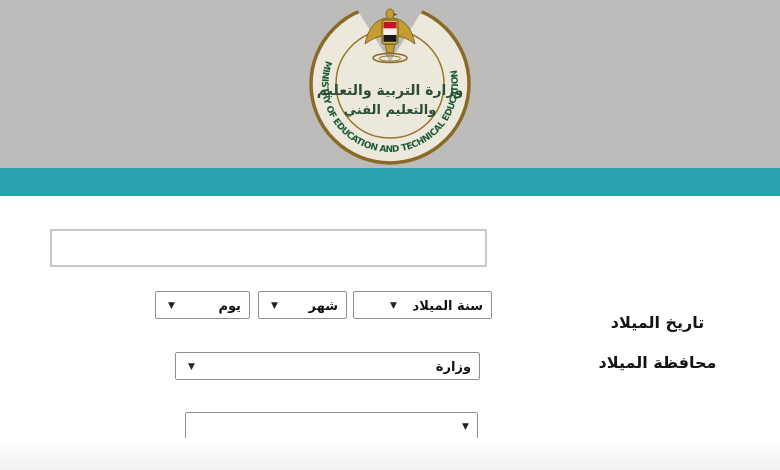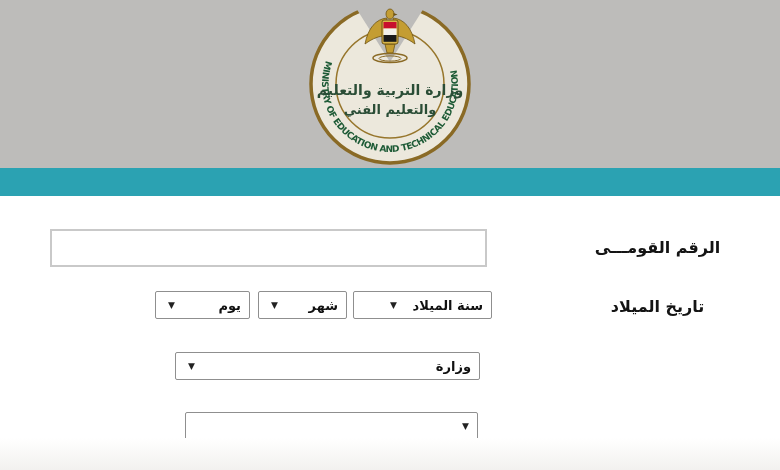--- a/index.html
+++ b/index.html
@@ -12,21 +12,21 @@
   .accent-bar{position:absolute;left:0;top:168px;width:780px;height:28px;background:#2ba2b2;}
   .seal{position:absolute;left:307px;top:2px;width:166px;height:164px;}
   .footer-fade{position:absolute;left:0;top:438px;width:780px;height:32px;
     background:linear-gradient(180deg,#ffffff 0%,#f2f1ef 100%);}
   
   .flabel{
     position:absolute;left:555px;width:205px;text-align:center;direction:rtl;
     font-weight:bold;font-size:16px;color:#141414;line-height:22px;
   }
   .lbl-nid{top:237px;}
-  .lbl-bd{top:296px;}
+  .lbl-bd{top:312px;}
   .lbl-gov{top:352px;}
   .lbl-gender{top:412px;}
   .nid-input{
     position:absolute;left:50px;top:229px;width:437px;height:38px;
     box-sizing:border-box;border:2px solid #c9c9c9;background:#ffffff;
     font-size:15px;padding:0 8px;direction:rtl;outline:none;
     font-family:"DejaVu Sans","Liberation Sans",sans-serif;
   }
   .sel{
     position:absolute;height:28px;box-sizing:border-box;
@@ -75,37 +75,37 @@
         <ellipse cx="0" cy="52.5" rx="11" ry="2.6" fill="none" stroke="#8a6a25" stroke-width="1"></ellipse>
       </g>
 
       <text x="83" y="93" text-anchor="middle" font-size="14" font-weight="bold" fill="#2a4d36" direction="rtl">وزارة التربية والتعليم</text>
       <text x="83" y="112" text-anchor="middle" font-size="13" font-weight="bold" fill="#2a4d36" direction="rtl">والتعليم الفني</text>
     </svg>
   </div>
 
   <div class="accent-bar"></div>
 
-  <div class="flabel lbl-nid">الرقم القومـــى</div>
   <input type="text" class="nid-input" value="" style="">
 
   <div class="flabel lbl-bd">تاريخ الميلاد</div>
   <div class="sel sel-year">
     <span>سنة الميلاد</span>
     <span class="arrow">▼</span>
   </div>
   <div class="sel sel-month">
     <span>شهر</span>
     <span class="arrow">▼</span>
   </div>
   <div class="sel sel-day">
     <span>يوم</span>
     <span class="arrow">▼</span>
   </div>
 
+  <div class="flabel lbl-gov">محافظة الميلاد</div>
   <div class="sel sel-gov">
     <span>وزارة</span>
     <span class="arrow">▼</span>
   </div>
 
   <div class="sel sel-gender">
     <span class="arrow">▼</span>
   </div>
 
   <div class="footer-fade"></div>

